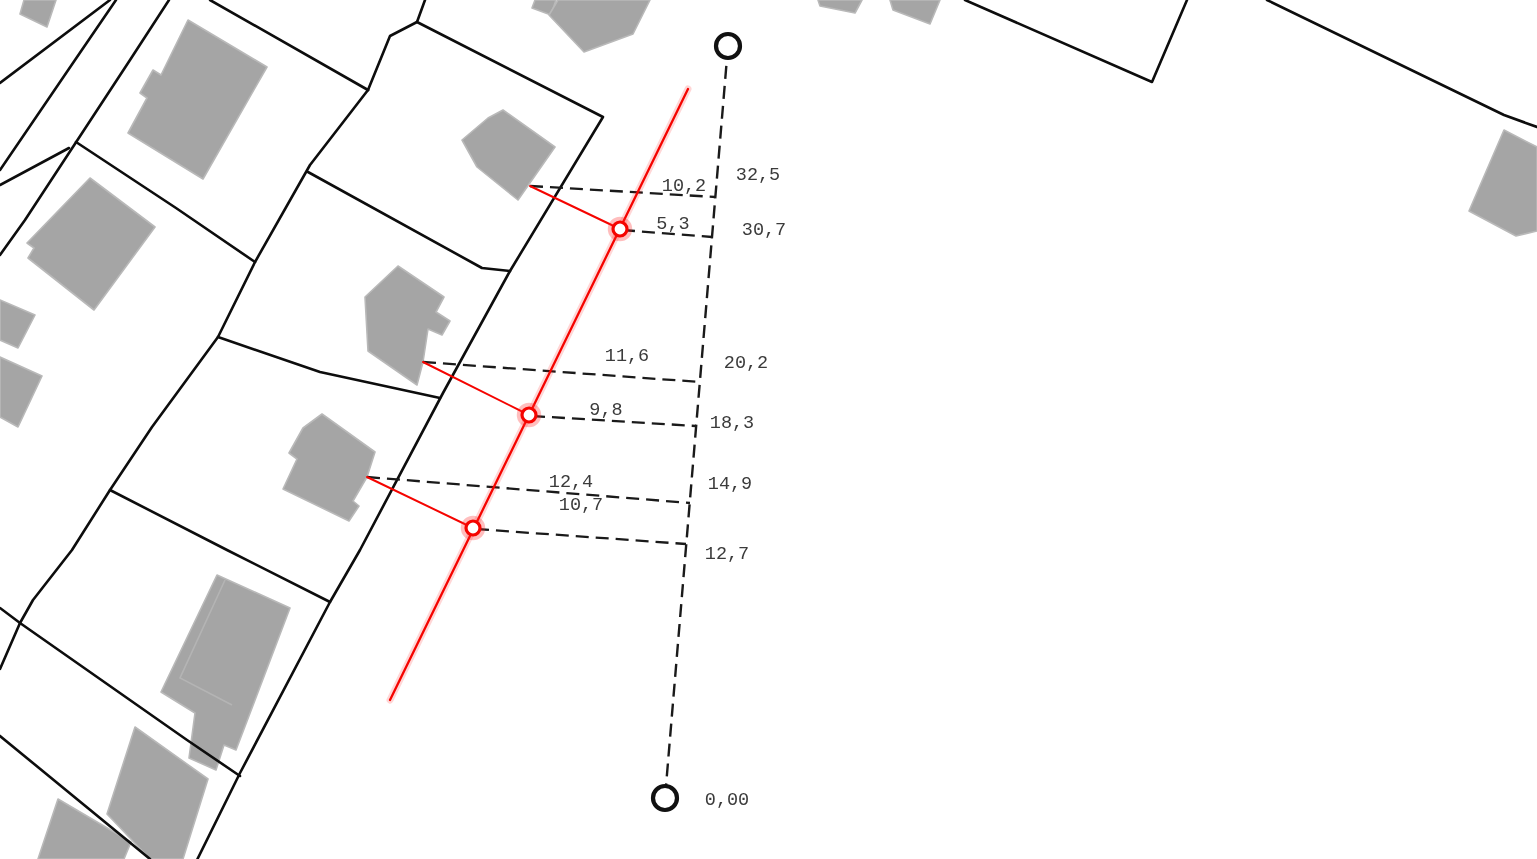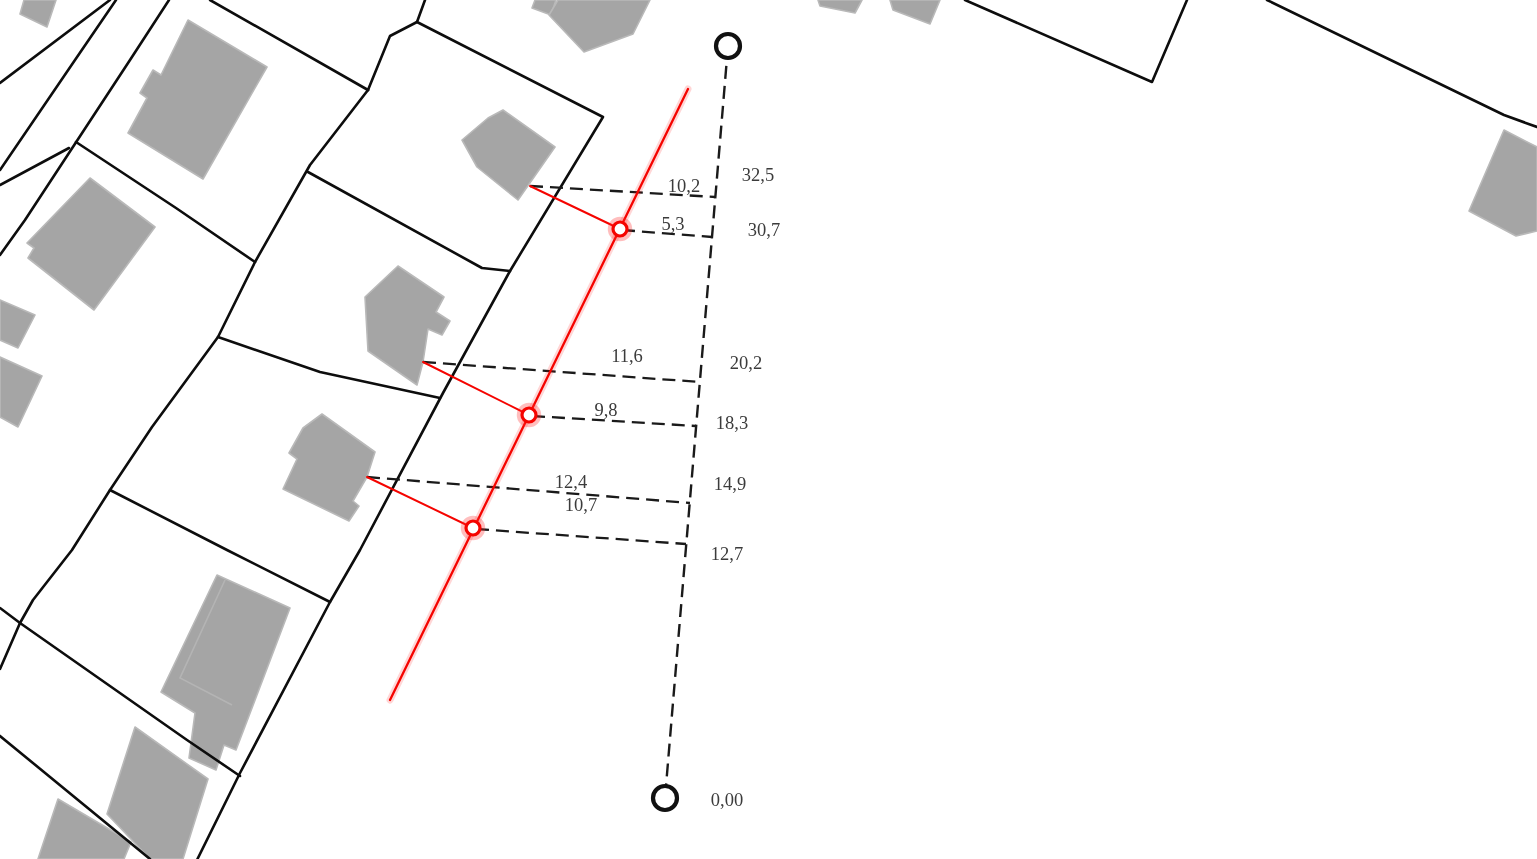--- a/index.html
+++ b/index.html
@@ -1,17 +1,17 @@
 <!DOCTYPE html>
 <html><head>
 <meta charset="utf-8">
 <style>
   html,body{margin:0;padding:0;background:#ffffff;}
   .stage{position:relative;width:1537px;height:859px;background:#ffffff;overflow:hidden;
-         font-family:Liberation Serif, serif;}
+         font-family:Liberation Mono, monospace;}
   #map-svg{display:block;width:1537px;height:859px;}
   .building{fill:#a5a5a5;stroke:#b9b9b9;stroke-width:1.6;stroke-linejoin:round;}
   .building-detail{fill:none;stroke:#b4b4b4;stroke-width:1.6;}
   .parcel{fill:none;stroke:#0d0d0d;stroke-width:2.6;stroke-linejoin:round;stroke-linecap:round;}
   .offset-line{fill:none;stroke:#1a1a1a;stroke-width:2.3;stroke-dasharray:13 7;}
   .baseline{fill:none;stroke:#1a1a1a;stroke-width:2.4;stroke-dasharray:13 7;}
   .endpoint{fill:#ffffff;stroke:#111111;stroke-width:4.2;}
   .red-glow{fill:none;stroke:rgba(255,0,0,0.16);stroke-width:7;stroke-linecap:round;}
   .red-line{fill:none;stroke:#f50400;stroke-width:2.3;stroke-linecap:round;}
   .red-tie{fill:none;stroke:#f50400;stroke-width:2;stroke-linecap:round;}

